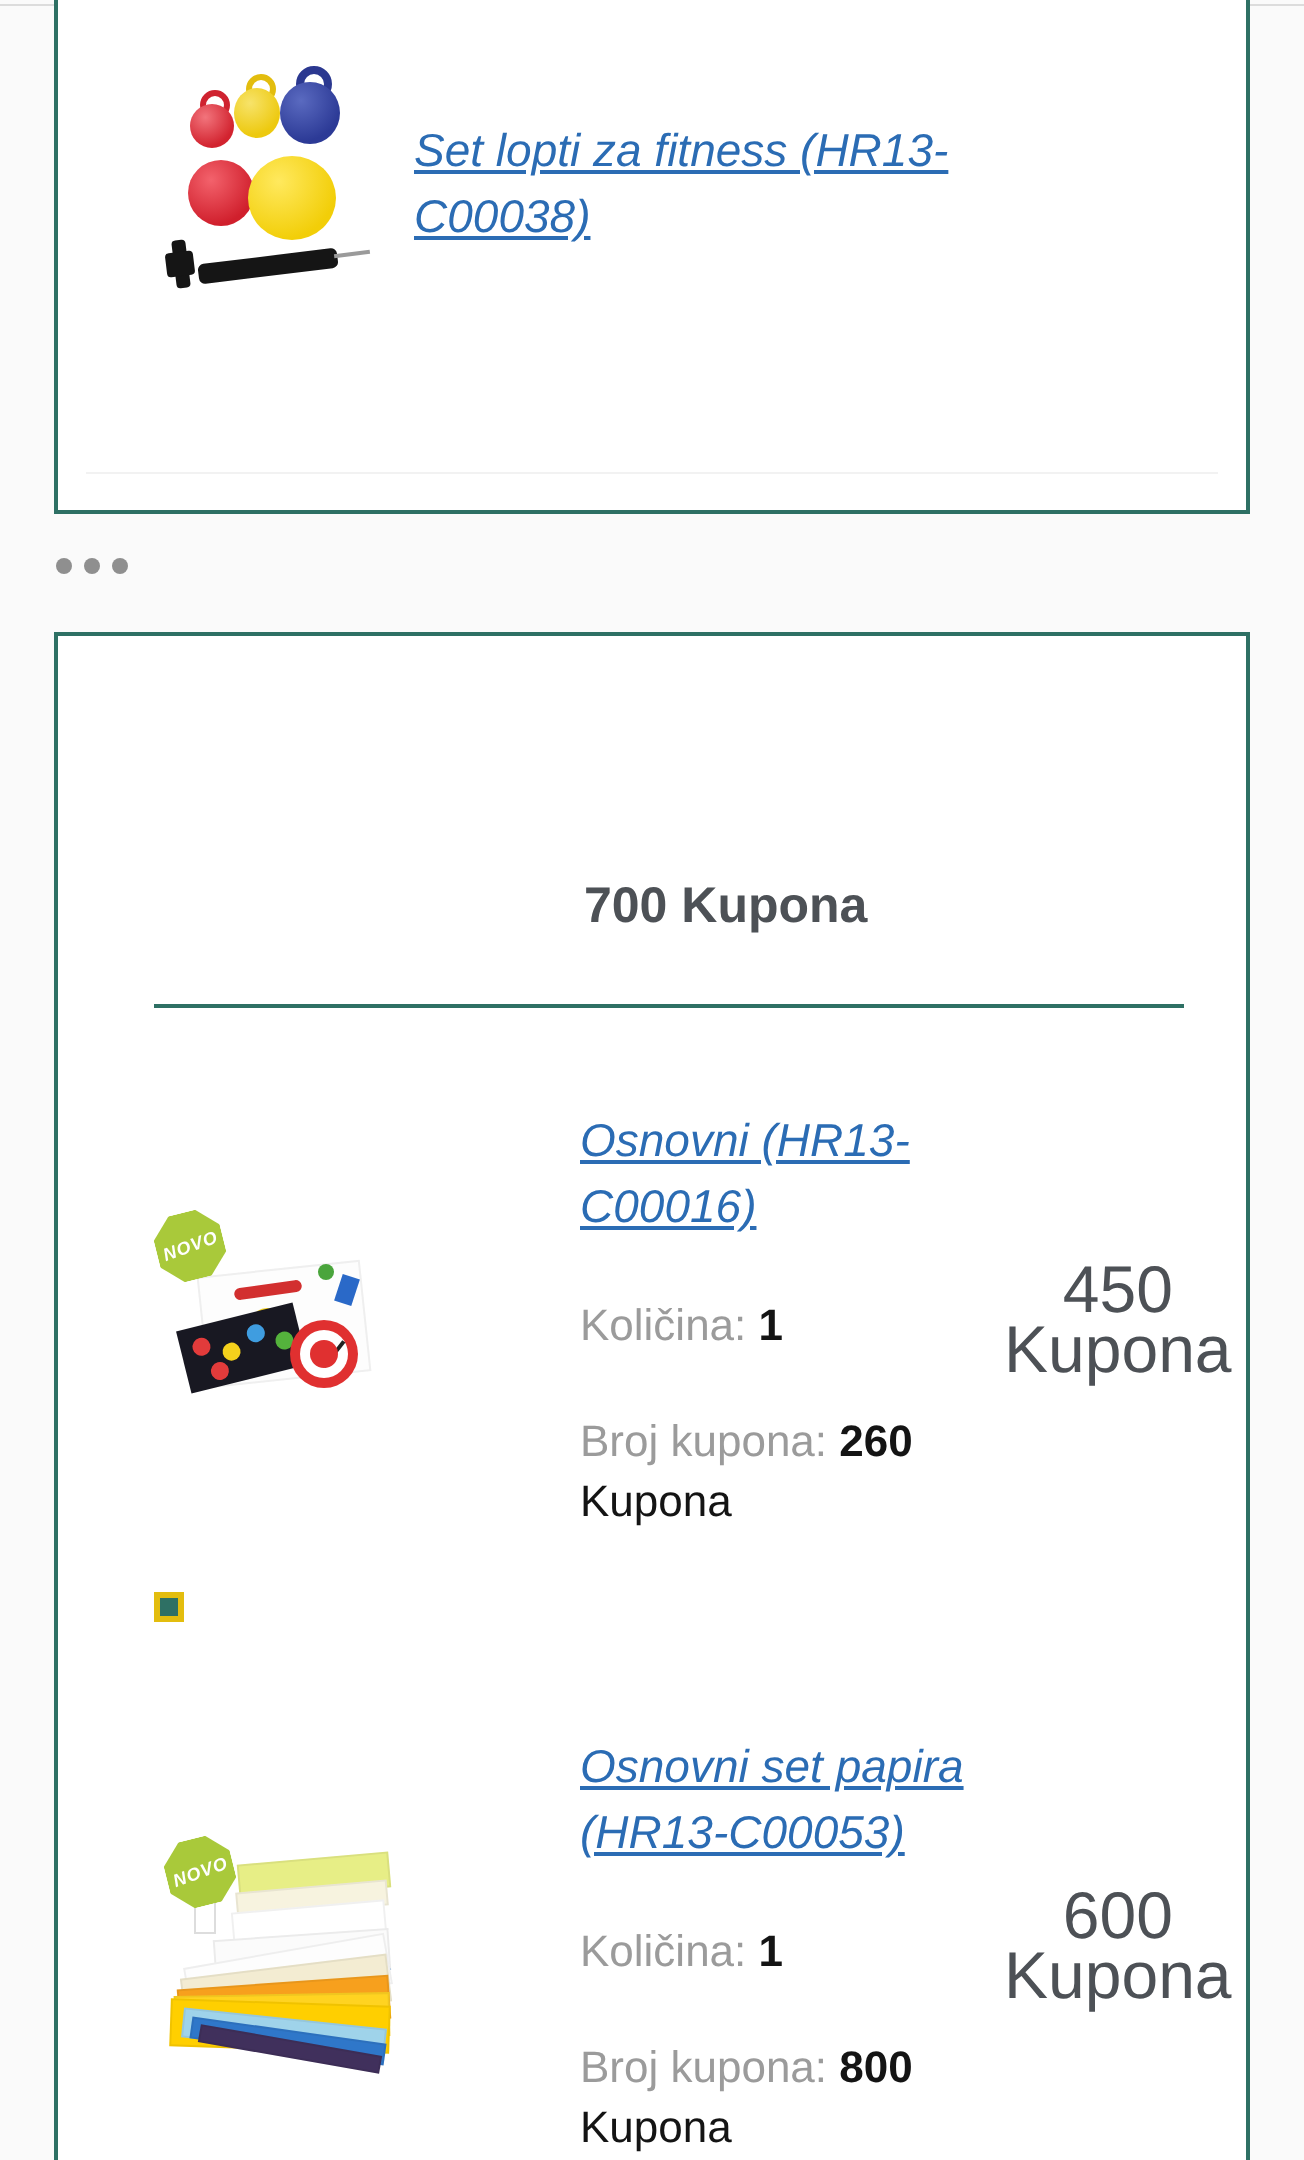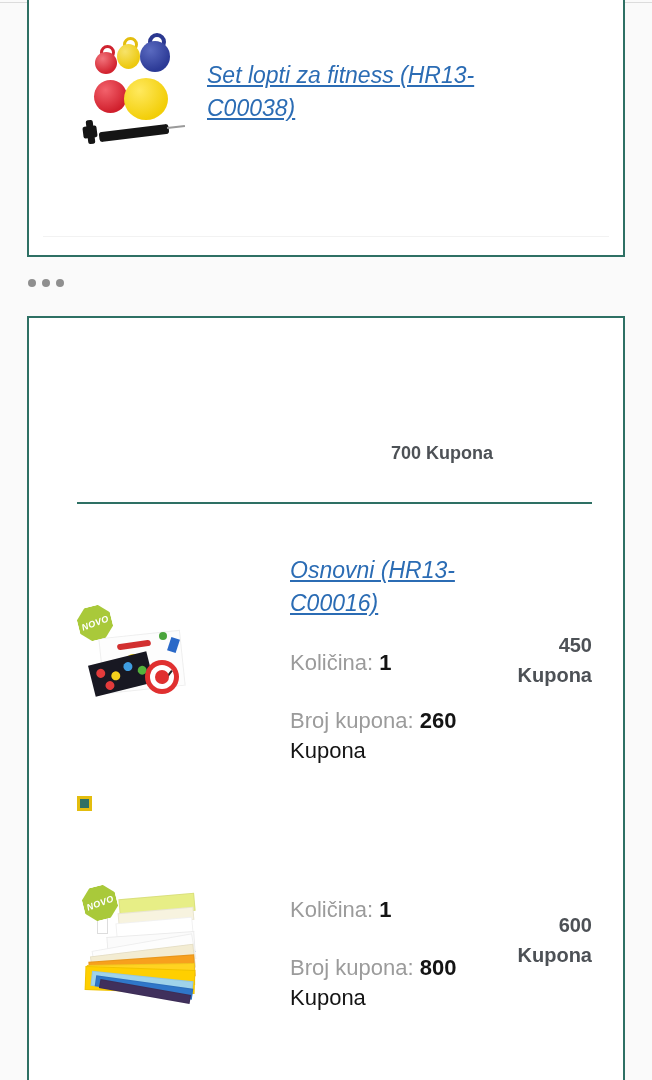--- a/index.html
+++ b/index.html
@@ -26,31 +26,31 @@
   .c1-faint{position:absolute;left:14px;right:14px;bottom:18px;height:1px;background:#f2f2f2;}
 
   
   .dots{position:absolute;left:28px;top:279px;display:flex;gap:6px;}
   .dots i{width:8px;height:8px;border-radius:50%;background:#8f8f8f;display:block;}
 
   
   .c2-pad{padding:0 31px 0 48px;}
   .summary{padding-top:120px;}
   .summary-amount{
-    margin-left:215px;text-align:center;
-    font-size:18px;line-height:30px;font-weight:bold;color:#4d5156;
+    margin-left:215px;
+    font-size:25px;line-height:30px;font-weight:bold;color:#4d5156;
   }
   .rule{height:2px;background:#2e7064;margin:34px 0 0 0;border:0;}
   .rule.r2{margin-top:30px;}
 
   .prow{display:flex;align-items:center;padding-top:50px;}
   .prow.second{padding-top:56px;}
   .img-col{width:213px;flex:none;}
   .info-col{width:212px;flex:none;}
-  .amount-col{flex:1;text-align:right;font-size:20px;line-height:30px;font-weight:bold;color:#4d5156;}
+  .amount-col{flex:1;text-align:center;font-size:33px;line-height:30px;font-weight:normal;color:#4d5156;}
 
   .p-title{font-size:23px;line-height:33px;}
   .p-line{margin-top:28px;font-size:22px;line-height:30px;color:#9b9b9b;}
   .p-line .val{color:#141414;font-weight:bold;}
   .p-line .unit{color:#141414;font-weight:normal;}
 
   
   .art{position:relative;width:110px;height:112px;margin-left:6px;flex:none;}
 
   
@@ -218,20 +218,21 @@
           <span class="pp pp6"></span>
           <span class="pp pp7"></span>
           <span class="pp pp8"></span>
           <span class="pp pp9"></span>
           <span class="pp pp10"></span>
           <span class="pp pp11"></span>
           <span class="pp pp12"></span>
         </div>
       </div>
       <div class="info-col">
+        <div class="p-title"><a class="plink" href="#">Osnovni set papira (HR13-C00053)</a></div>
         <div class="p-line">
           <span>Količina:</span>
           <span class="val">1</span>
         </div>
         <div class="p-line">
           <span>Broj kupona:</span>
           <span class="val">800</span>
           <span class="unit">Kupona</span>
         </div>
       </div>

